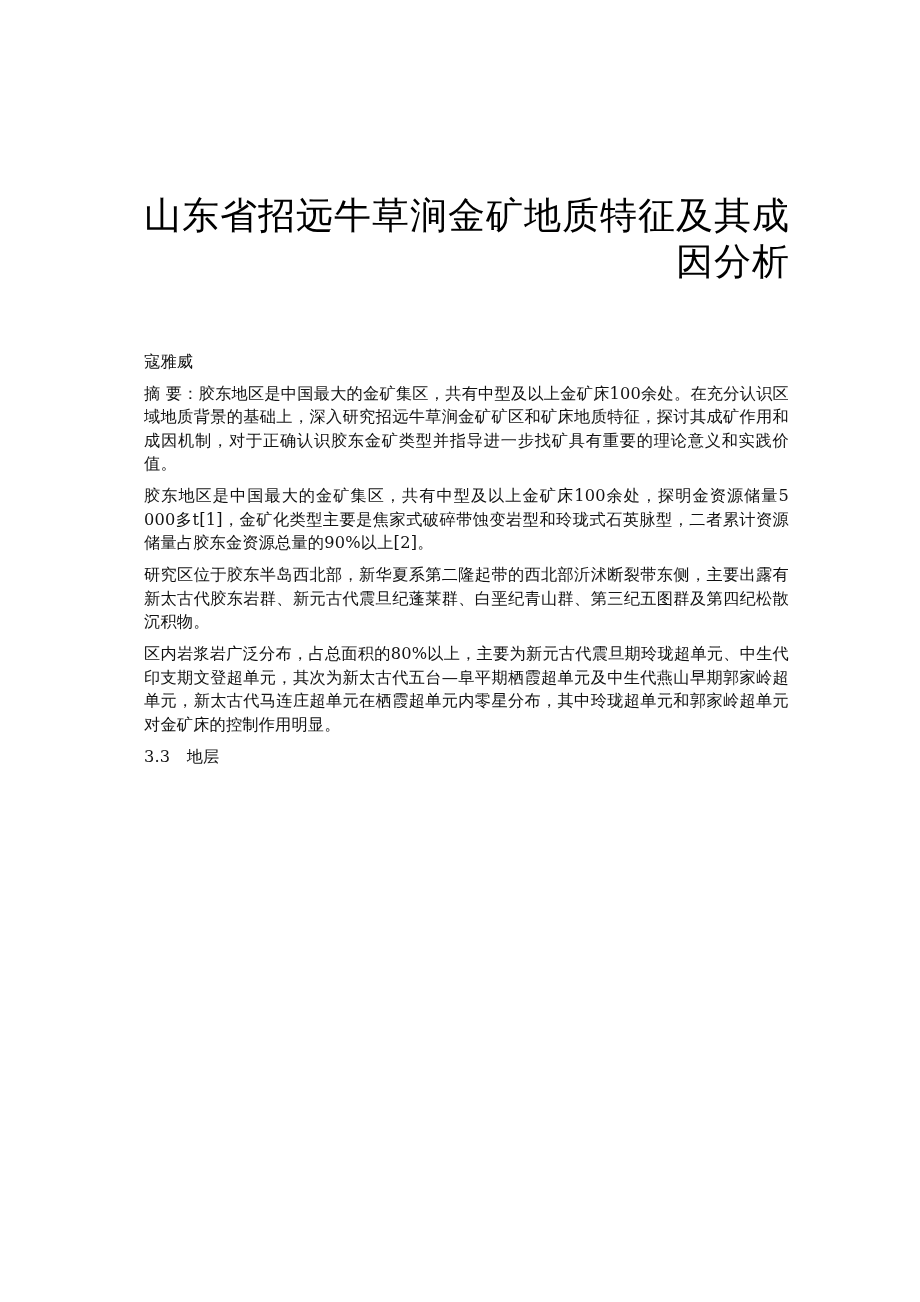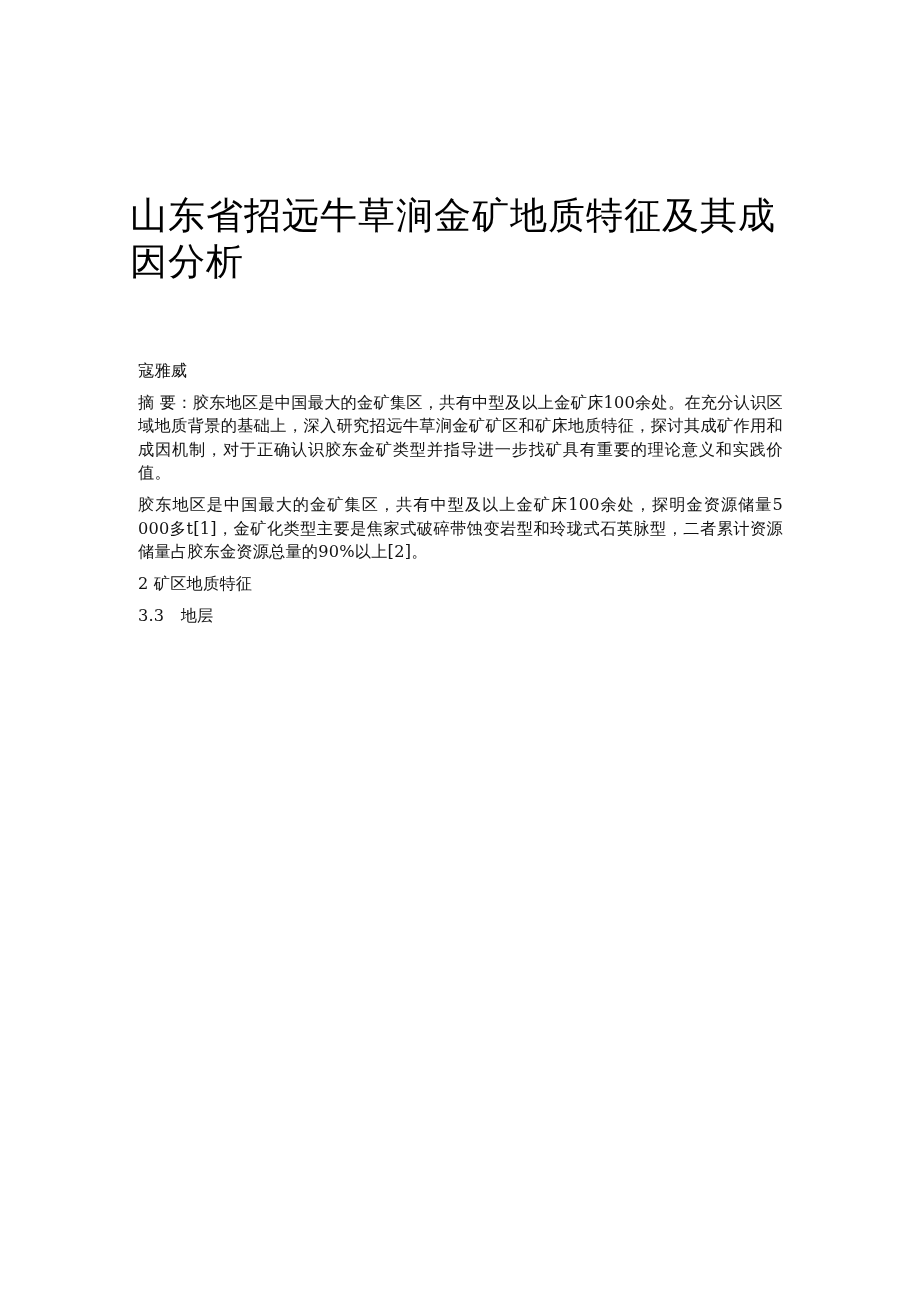--- a/index.html
+++ b/index.html
@@ -1,29 +1,30 @@
 <!DOCTYPE html>
 <html><head>
   <meta charset="utf-8">
   <style>
     html, body { margin: 0; padding: 0; background: #ffffff; }
     body { width: 920px; height: 1302px; position: relative; overflow: hidden;
            font-family: "DejaVu Serif", "Liberation Serif", serif; color: #111; }
     .title { position: absolute; left: 130px; width: 660px; top: 168px;
-             text-align: left; font-size: 37px; line-height: 46px; letter-spacing: 1px;
+             text-align: right; font-size: 37px; line-height: 46px; letter-spacing: 1px;
              font-family: "DejaVu Sans", "Liberation Sans", sans-serif; font-weight: normal; color: #000; }
-    .content { position: absolute; left: 138px; width: 645px; top: 350px; margin-top: 9px; }
+    .content { position: absolute; left: 144px; width: 645px; top: 350px; }
     .p { font-size: 16.2px; line-height: 23.5px; margin: 0 0 8.5px 0; text-align: justify;
          letter-spacing: 0.2px; }
     .author { margin-bottom: 8px; }
   </style>
 </head>
 <body>
 
 <h1 class="title">山东省招远牛草涧金矿地质特征及其成因分析</h1>
 
 <div class="content">
   <p class="p author">寇雅威</p>
   <p class="p">摘 要：胶东地区是中国最大的金矿集区，共有中型及以上金矿床100余处。在充分认识区域地质背景的基础上，深入研究招远牛草涧金矿矿区和矿床地质特征，探讨其成矿作用和成因机制，对于正确认识胶东金矿类型并指导进一步找矿具有重要的理论意义和实践价值。</p>
   <p class="p">胶东地区是中国最大的金矿集区，共有中型及以上金矿床100余处，探明金资源储量5 000多t[1]，金矿化类型主要是焦家式破碎带蚀变岩型和玲珑式石英脉型，二者累计资源储量占胶东金资源总量的90%以上[2]。</p>
-  <p class="p">2 矿区地质特征</p>
+  <p class="p">研究区位于胶东半岛西北部，新华夏系第二隆起带的西北部沂沭断裂带东侧，主要出露有新太古代胶东岩群、新元古代震旦纪蓬莱群、白垩纪青山群、第三纪五图群及第四纪松散沉积物。</p>
+  <p class="p">区内岩浆岩广泛分布，占总面积的80%以上，主要为新元古代震旦期玲珑超单元、中生代印支期文登超单元，其次为新太古代五台—阜平期栖霞超单元及中生代燕山早期郭家岭超单元，新太古代马连庄超单元在栖霞超单元内零星分布，其中玲珑超单元和郭家岭超单元对金矿床的控制作用明显。</p>
   <p class="p">3.3　地层</p>
 </div>
 
 </body></html>

